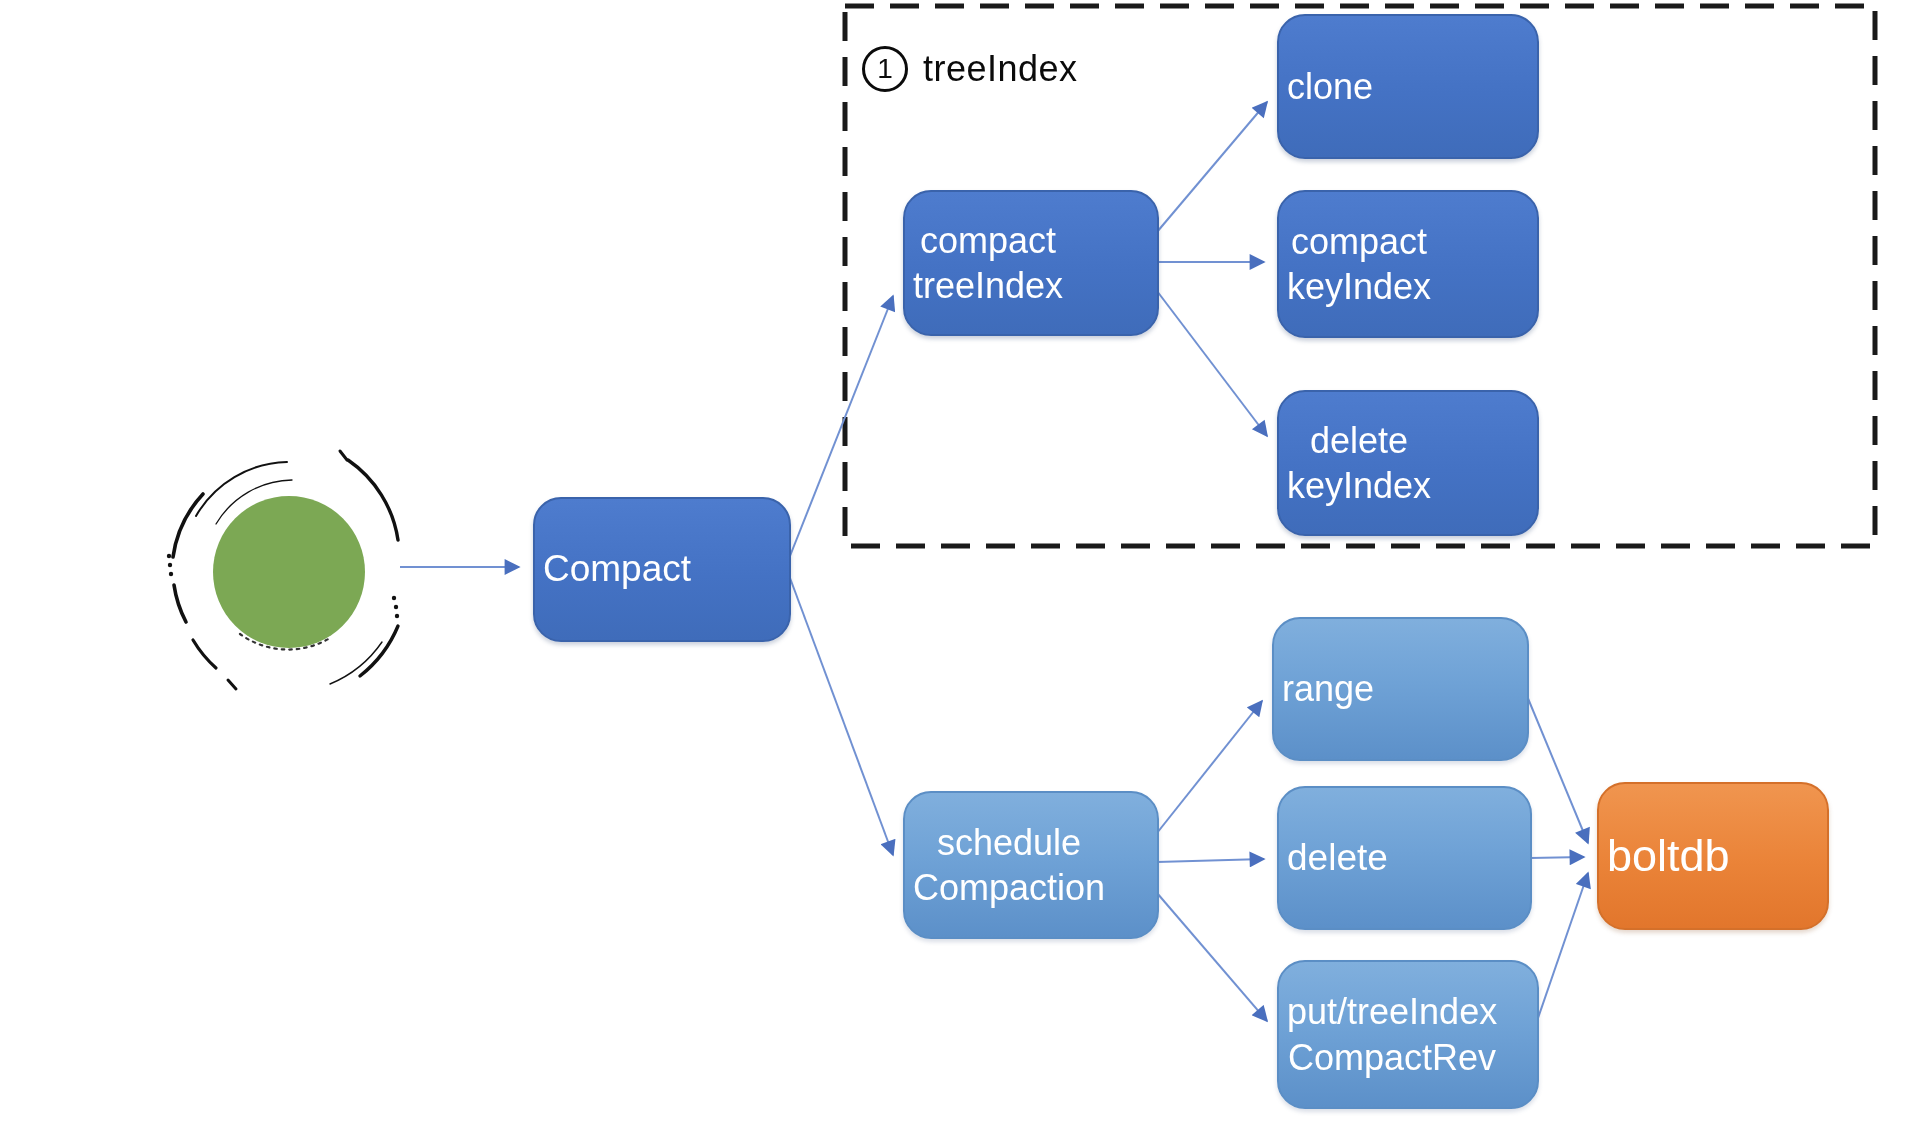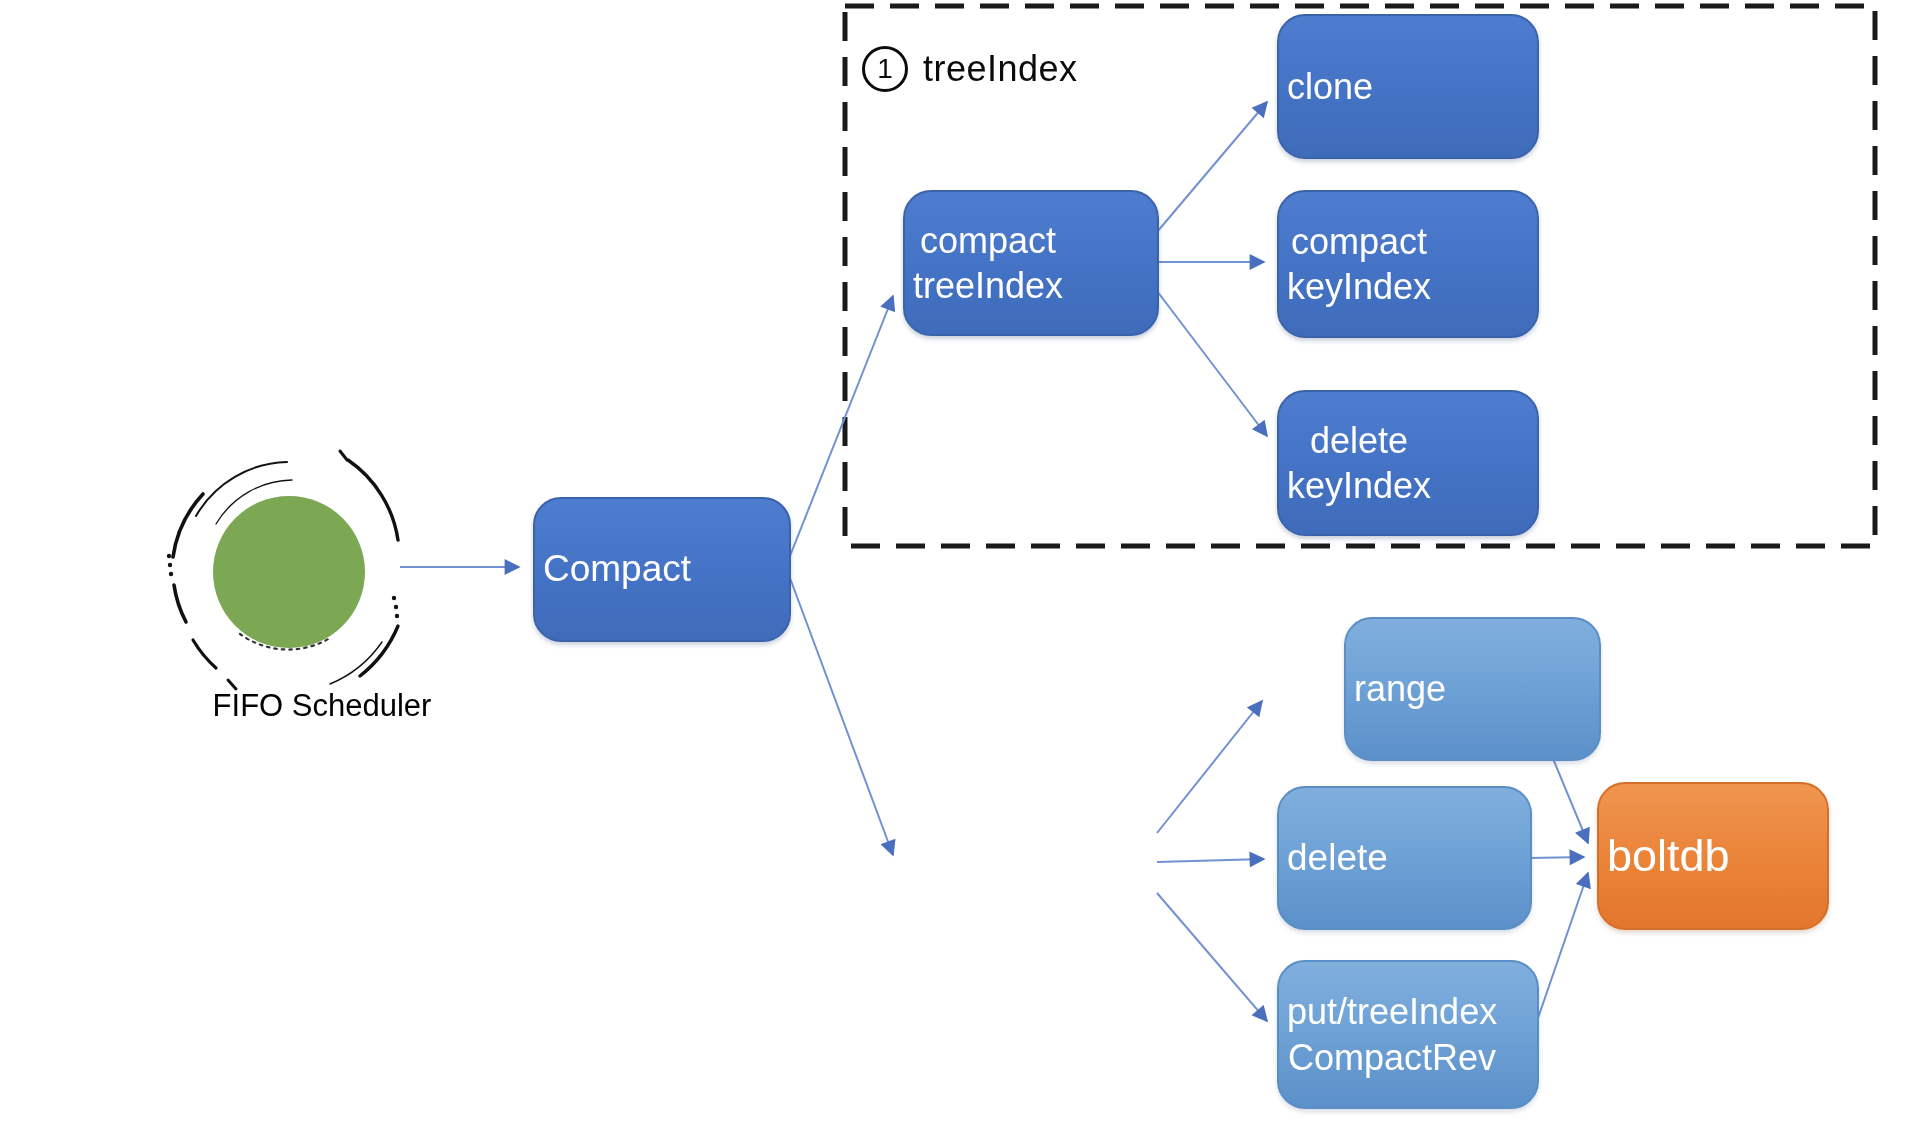--- a/index.html
+++ b/index.html
@@ -31,21 +31,21 @@
     border:2px solid #d4702a;
     box-shadow:0 3px 4px rgba(150,100,60,0.25);
   }
 
   .n-compact{left:533px;top:497px;width:254px;height:141px;font-size:37px;}
   .n-ctree  {left:903px;top:190px;width:252px;height:142px;}
   .n-clone  {left:1277px;top:14px;width:258px;height:141px;}
   .n-ckey   {left:1277px;top:190px;width:258px;height:144px;}
   .n-dkey   {left:1277px;top:390px;width:258px;height:142px;}
   .n-sched  {left:903px;top:791px;width:252px;height:144px;}
-  .n-range  {left:1344px;top:617px;width:253px;height:140px;}
+  .n-range  {left:1272px;top:617px;width:253px;height:140px;}
   .n-delete {left:1277px;top:786px;width:251px;height:140px;font-size:37px;}
   .n-putfin {left:1277px;top:960px;width:258px;height:145px;}
   .n-boltdb {left:1597px;top:782px;width:228px;height:144px;font-size:45px;}
 
   
   .group-label{
     position:absolute;left:862px;top:46px;display:flex;align-items:center;gap:15px;color:#0b0b0b;
   }
   .gnum{
     width:40px;height:40px;border:3px solid #0b0b0b;border-radius:50%;
@@ -130,29 +130,32 @@
     <span class="nl">clone</span>
   </div>
   <div class="node dark n-ckey">
     <span class="nl">compact
 keyIndex</span>
   </div>
   <div class="node dark n-dkey">
     <span class="nl">delete
 keyIndex</span>
   </div>
+  <div class="node light n-sched">
+    <span class="nl">schedule
+Compaction</span>
+  </div>
   <div class="node light n-range">
     <span class="nl">range</span>
   </div>
   <div class="node light n-delete">
     <span class="nl">delete</span>
   </div>
   <div class="node light n-putfin">
     <span class="nl">put/treeIndex
 CompactRev</span>
   </div>
   <div class="node orange n-boltdb">
     <span class="nl">boltdb</span>
   </div>
 
-  <div class="fifo-caption">FIFO Scheduler</div>
 
 </div>
 
 </body></html>

